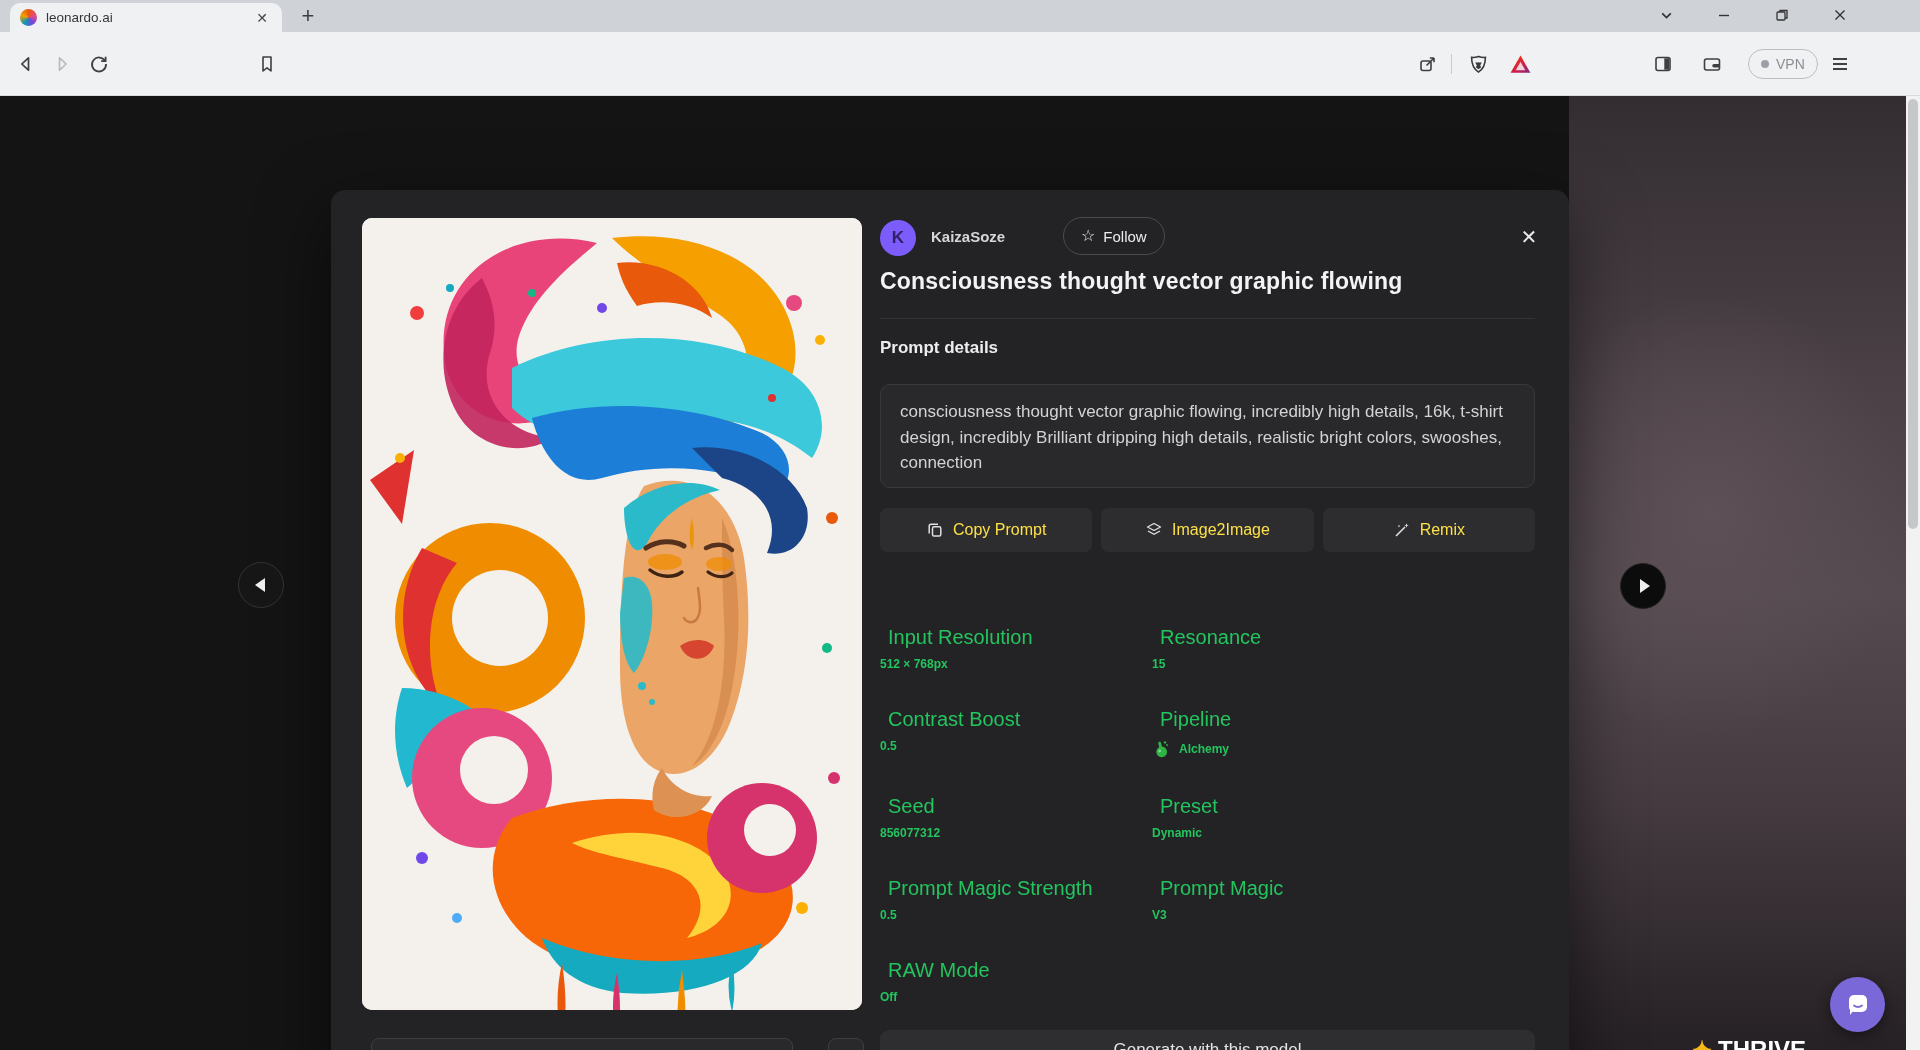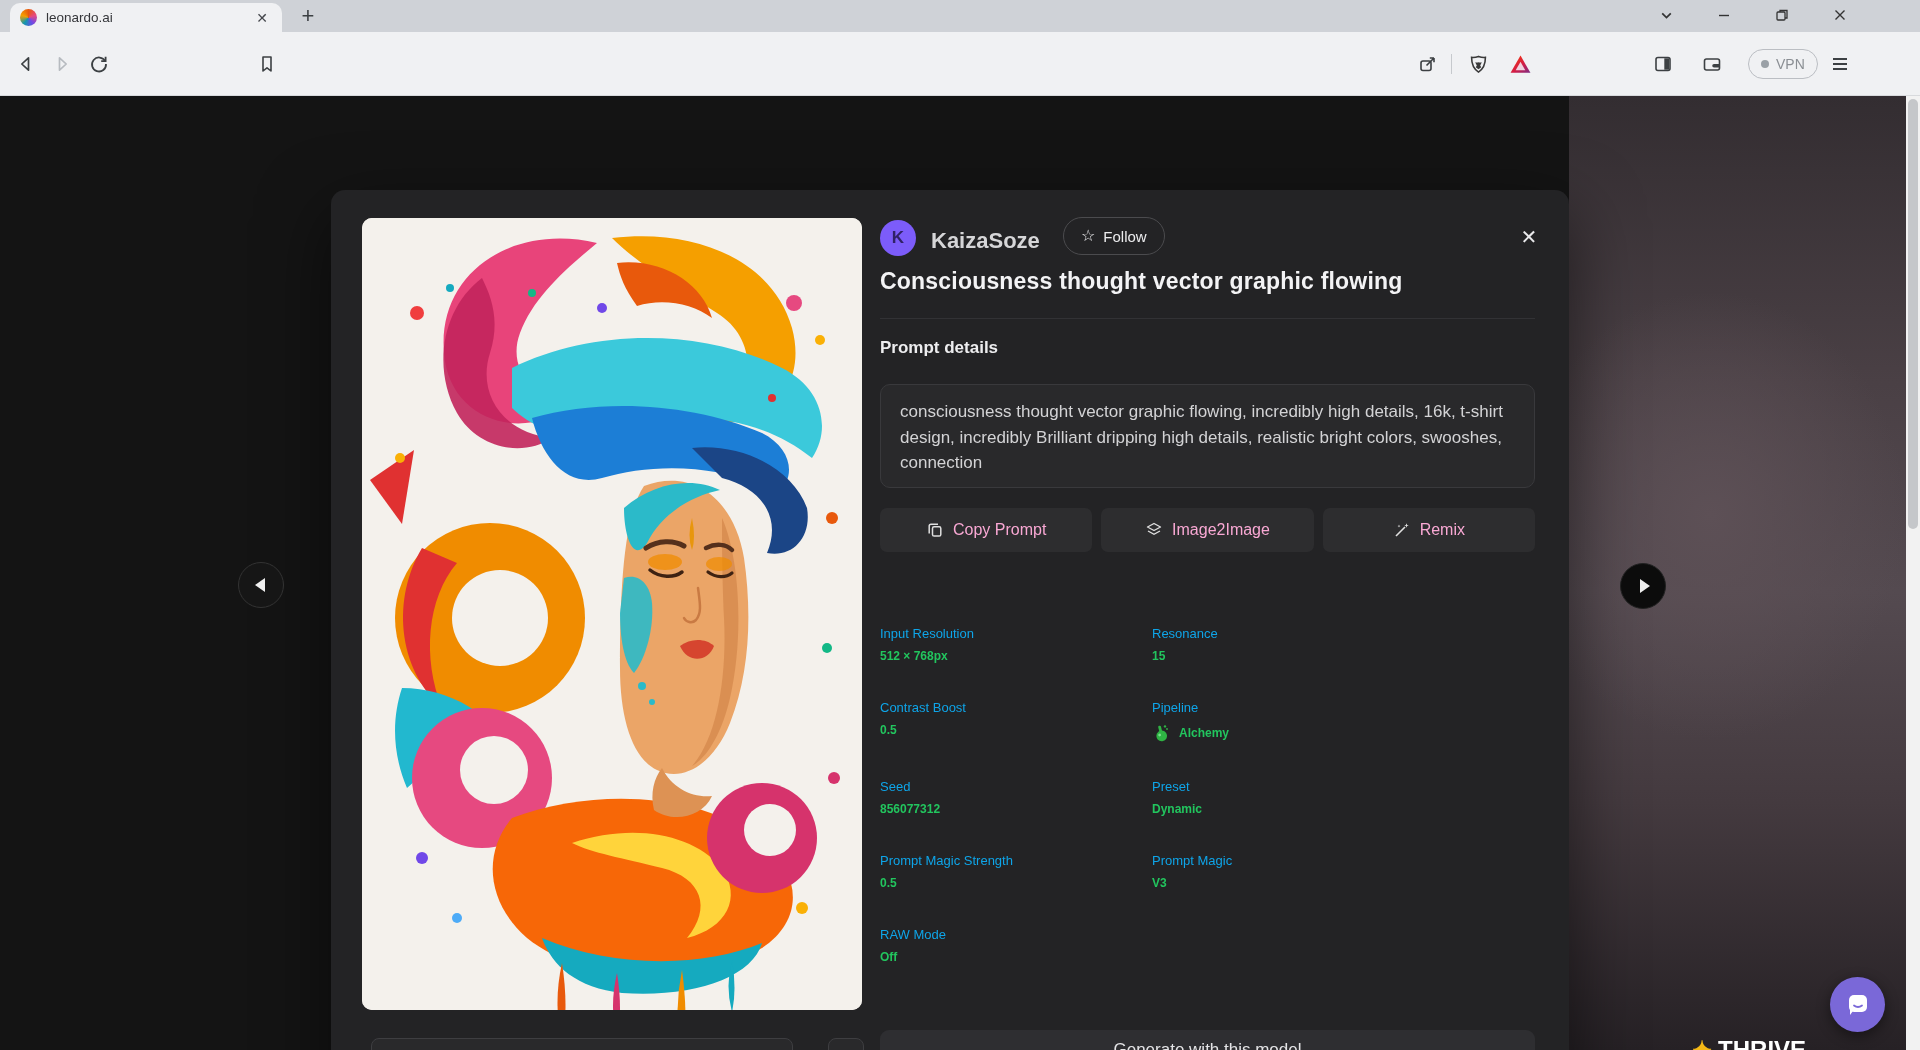--- a/index.html
+++ b/index.html
@@ -36,36 +36,36 @@
                   linear-gradient(180deg,#332d31 0%,#4a4045 30%,#544a50 52%,#443a3f 74%,#262125 100%);}
   .scrollbar{position:absolute;left:1906px;top:0;width:14px;height:954px;background:#f2f2f2;}
   .scroll-thumb{position:absolute;left:2px;top:3px;width:10px;height:430px;background:#c5c7ca;border-radius:5px;}
 
   
   .modal{position:absolute;left:331px;top:94px;width:1238px;height:980px;background:#232325;border-radius:14px;
        box-shadow:0 24px 70px rgba(0,0,0,.55);}
   .artwork{position:absolute;left:31px;top:28px;width:500px;height:792px;border-radius:10px;overflow:hidden;background:#f4f1ec;}
   .avatar{position:absolute;left:549px;top:30px;width:36px;height:36px;border-radius:50%;background:#7c5cfa;
        display:flex;align-items:center;justify-content:center;font-size:17px;font-weight:700;color:rgba(15,8,40,.7);}
-  .author-name{position:absolute;left:600px;top:38px;font-size:22px;font-weight:600;color:#d6d6d8;}
+  .author-name{position:absolute;left:600px;top:38px;font-size:15px;font-weight:600;color:#d6d6d8;}
   .follow-btn{position:absolute;left:732px;top:27px;height:38px;padding:0 17px;border:1px solid #4b4b4e;border-radius:19px;
        display:flex;align-items:center;gap:8px;color:#ececee;font-size:15px;box-sizing:border-box;background:transparent;}
   .follow-star{font-size:16px;line-height:1;}
   .modal-close{position:absolute;left:1183px;top:32px;width:30px;height:30px;display:flex;align-items:center;justify-content:center;
        color:#eaeaec;font-size:20px;}
   .modal-title{position:absolute;left:549px;top:78px;width:660px;font-size:23px;font-weight:700;color:#f3f3f5;letter-spacing:.2px;}
   .title-divider{position:absolute;left:549px;top:128px;width:655px;height:1px;background:#323235;}
   .prompt-heading{position:absolute;left:549px;top:148px;font-size:17px;font-weight:700;color:#ededef;}
   .prompt-box{position:absolute;left:549px;top:194px;width:655px;height:104px;background:#29292b;border:1px solid #39393c;
        border-radius:10px;box-sizing:border-box;padding:14px 19px;font-size:17px;line-height:25.5px;color:#d3d3d5;}
   .actions{position:absolute;left:549px;top:318px;width:655px;height:44px;display:flex;gap:9px;}
   .action-btn{flex:1;background:#2d2d2f;border-radius:7px;display:flex;align-items:center;justify-content:center;gap:9px;
-       color:#f9a8d4;font-size:16px;font-weight:500;}
+       color:#fde047;font-size:16px;font-weight:500;}
   .details-grid{position:absolute;left:549px;top:436px;width:655px;display:grid;grid-template-columns:272px 1fr;row-gap:37px;}
-  .dlabel{font-size:13px;color:#0ea5e9;margin-bottom:8px;}
+  .dlabel{font-size:20px;color:#22c55e;margin-bottom:8px;margin-left:8px;}
   .dvalue{font-size:12px;font-weight:700;color:#22c55e;display:flex;align-items:center;gap:8px;}
   .generate-btn{position:absolute;left:549px;top:840px;width:655px;height:48px;background:#2e2e31;border-radius:9px;
        display:flex;justify-content:center;padding-top:10px;box-sizing:border-box;font-size:17px;font-weight:500;color:#e4e4e6;}
   .strip1{position:absolute;left:40px;top:848px;width:420px;height:30px;border:1px solid #3e3e41;border-radius:8px;background:#29292b;}
   .strip2{position:absolute;left:497px;top:848px;width:34px;height:30px;border:1px solid #3e3e41;border-radius:8px;background:#29292b;}
 
   
   .nav-circle{position:absolute;width:44px;height:44px;border-radius:50%;display:flex;align-items:center;justify-content:center;}
   .nav-left{left:238px;top:466px;background:#161616;border:1px solid #333;}
   .nav-right{left:1620px;top:467px;background:#0c0c0c;border:1px solid #222;}

